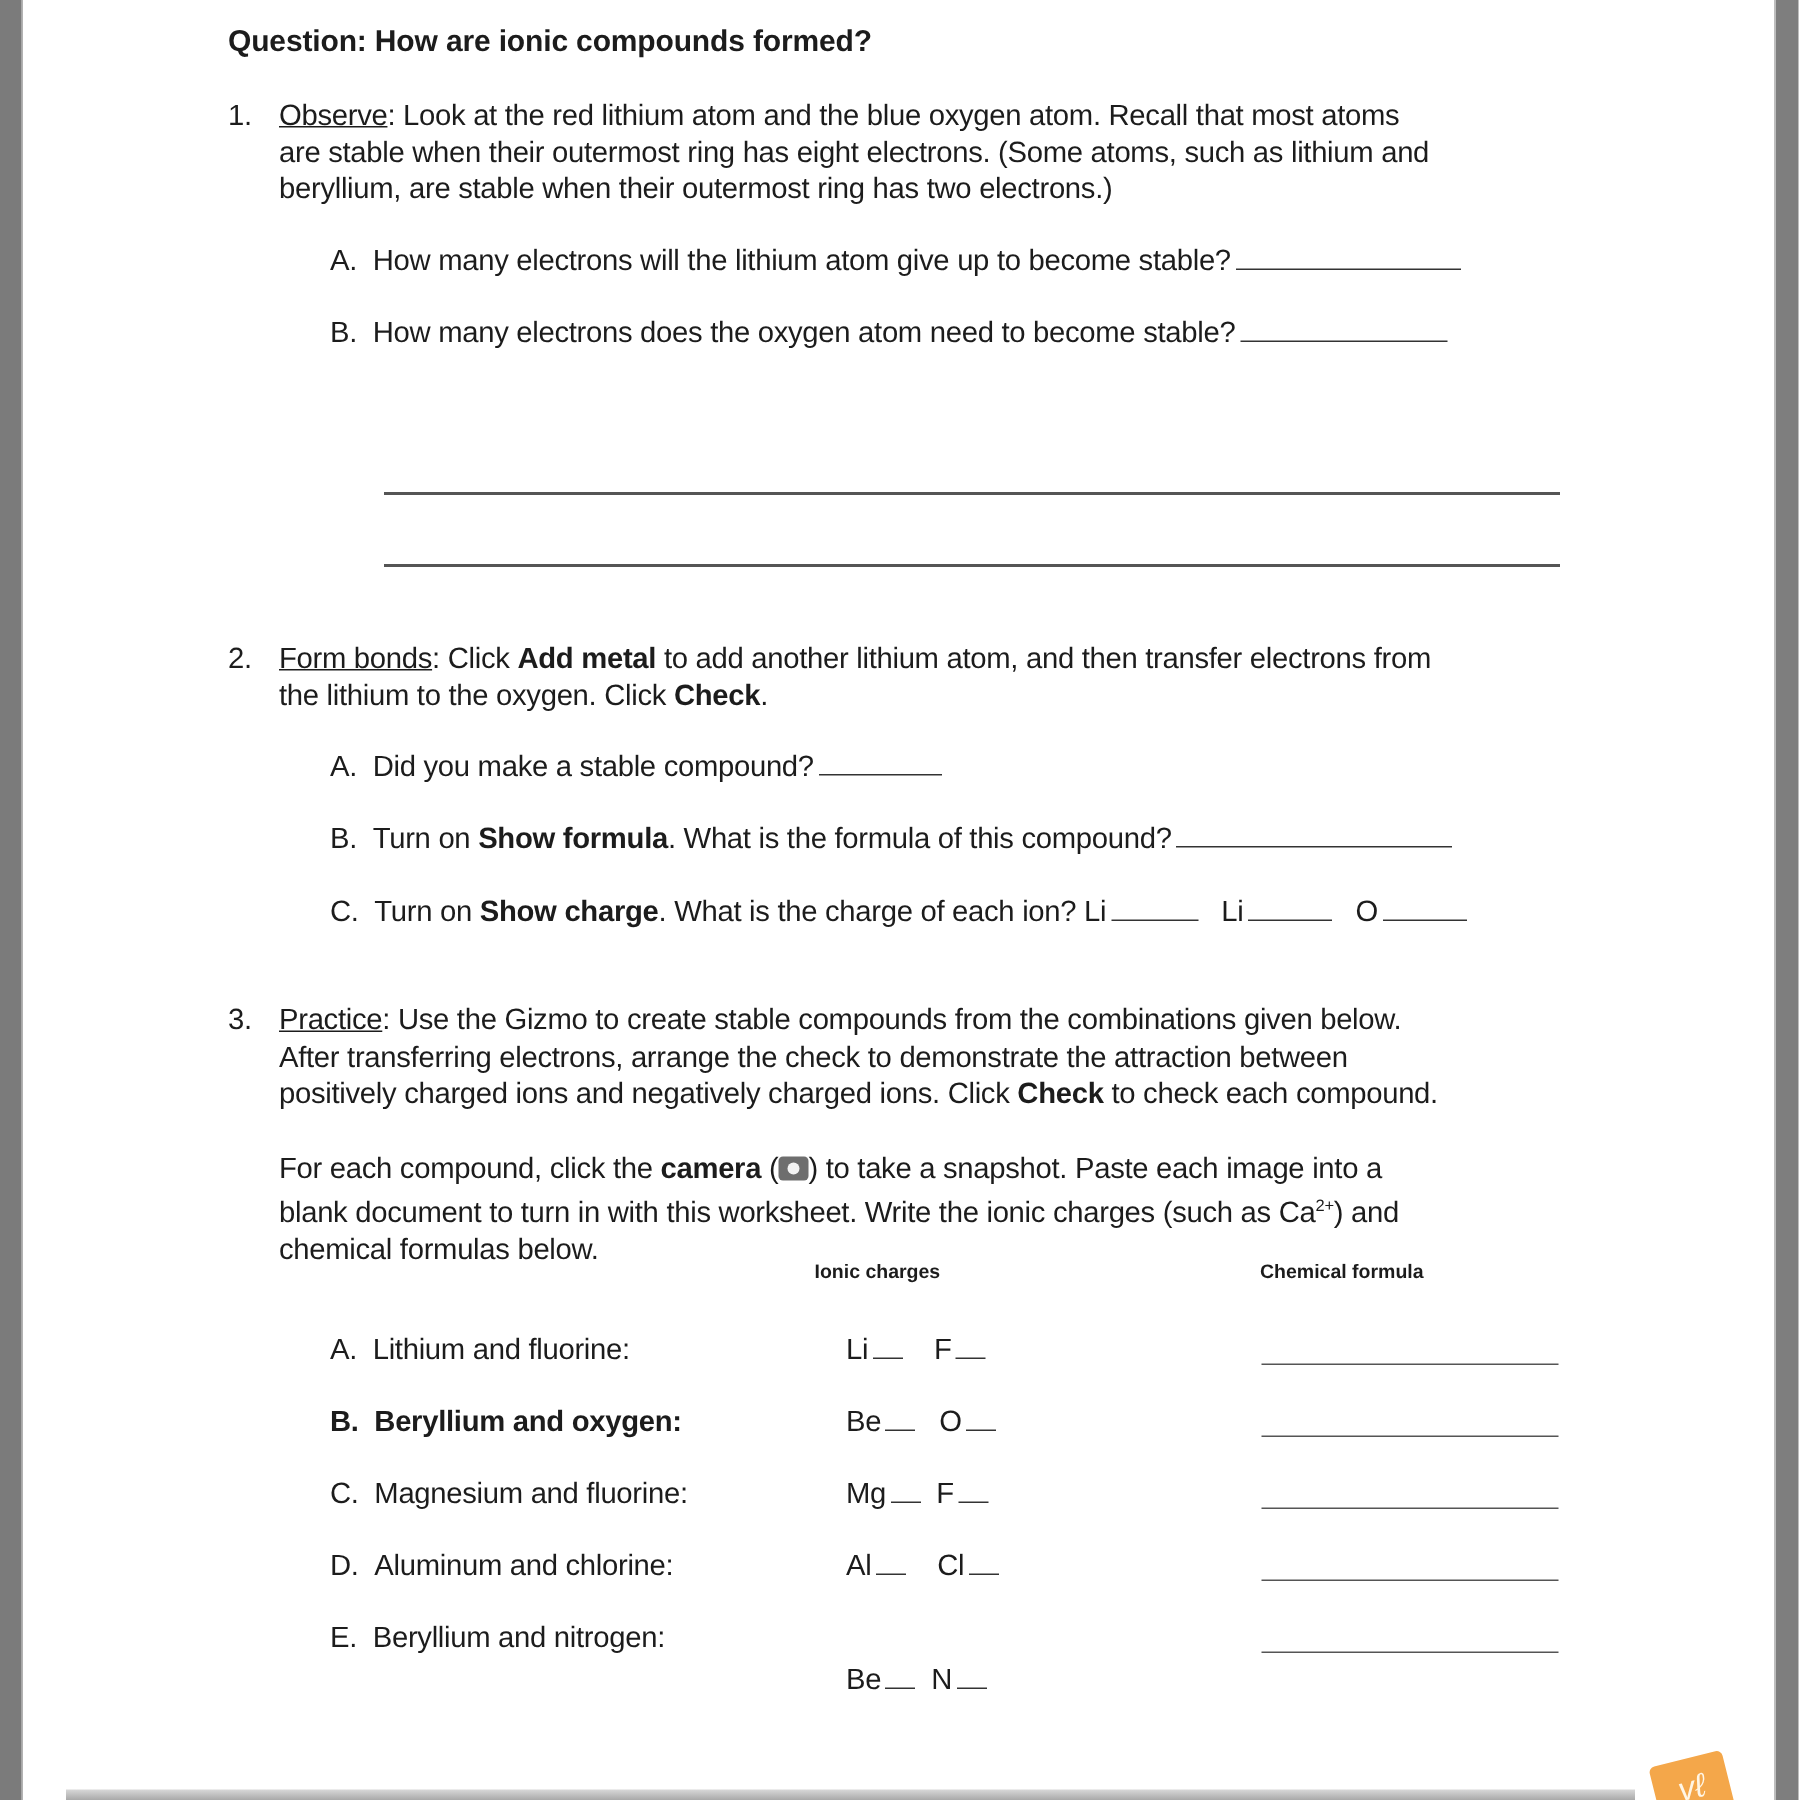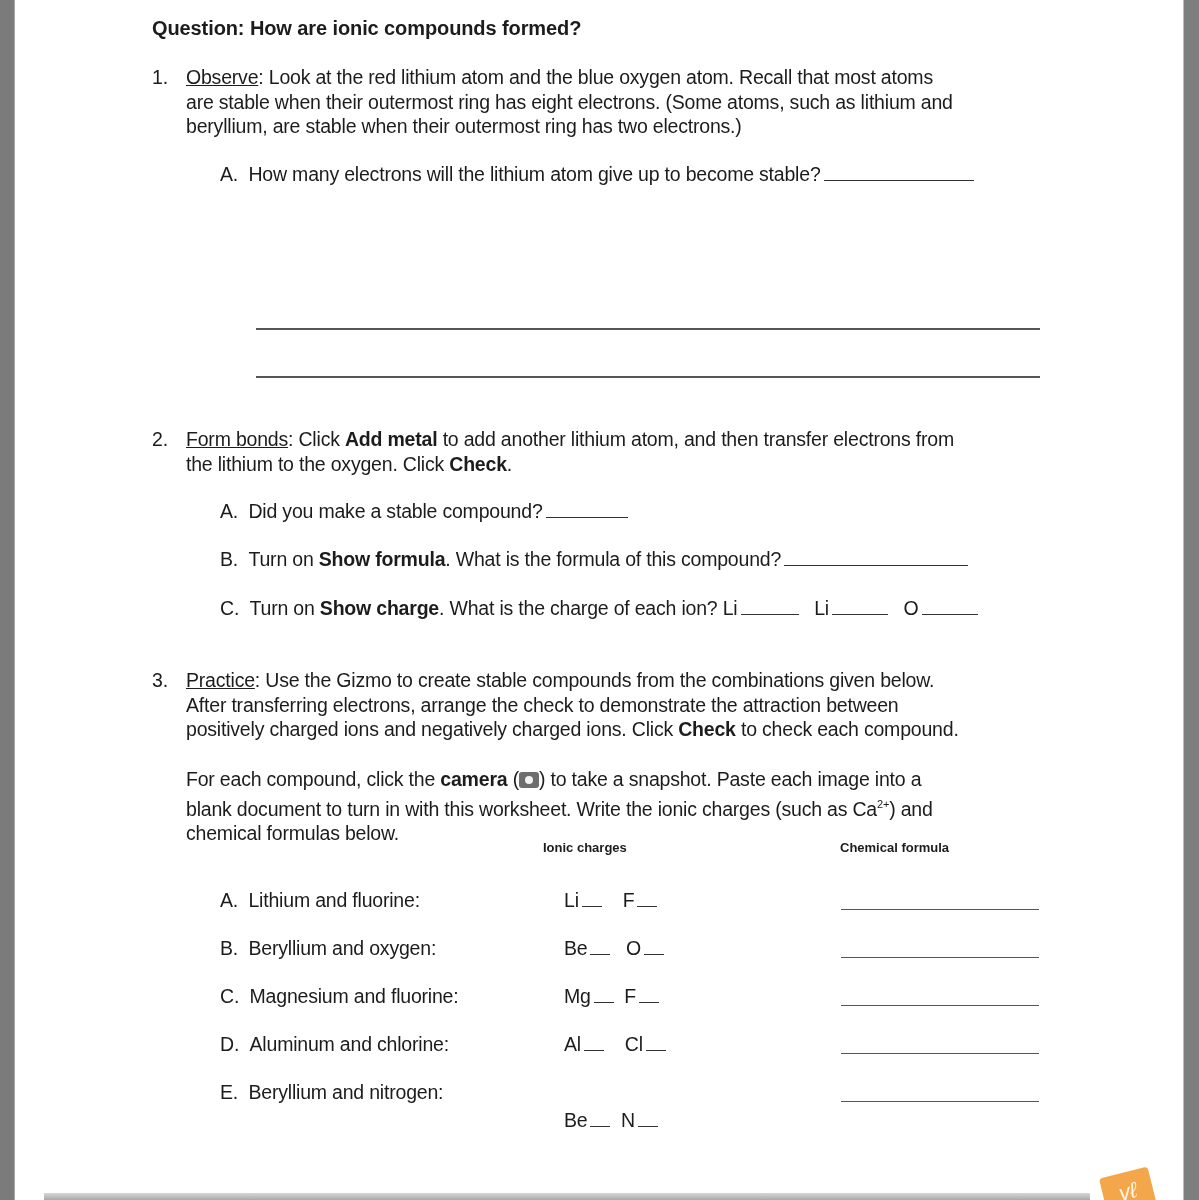--- a/index.html
+++ b/index.html
@@ -61,20 +61,23 @@
   <div class="abs p" style="left:137px; top:65px;">1.</div>
   <div class="abs p" style="left:171px; top:65px;">
     <span class="u">Observe</span><span>: Look at the red lithium atom and the blue oxygen atom. Recall that most atoms</span><br>
     <span>are stable when their outermost ring has eight electrons. (Some atoms, such as lithium and</span><br>
     <span>beryllium, are stable when their outermost ring has two electrons.)</span>
   </div>
 
   <div class="abs p" style="left:205px; top:162px;">
     <span>A.</span>&nbsp;&nbsp;<span>How many electrons will the lithium atom give up to become stable?</span><span class="blank" style="width:150px;"></span>
   </div>
+  <div class="abs p" style="left:205px; top:210px;">
+    <span>B.</span>&nbsp;&nbsp;<span>How many electrons does the oxygen atom need to become stable?</span><span class="blank" style="width:138px;"></span>
+  </div>
   <div class="line" style="left:241px; top:328px; width:784px;"></div>
   <div class="line" style="left:241px; top:376px; width:784px;"></div>
 
   <div class="abs p" style="left:137px; top:427px;">2.</div>
   <div class="abs p" style="left:171px; top:427px;">
     <span class="u">Form bonds</span><span>: Click </span><b>Add metal</b><span> to add another lithium atom, and then transfer electrons from</span><br>
     <span>the lithium to the oxygen. Click </span><b>Check</b><span>.</span>
   </div>
 
   <div class="abs p" style="left:205px; top:499px;">
@@ -100,21 +103,21 @@
     <span>chemical formulas below.</span>
   </div>
 
   <div class="abs hdr" style="left:528px; top:840px;">Ionic charges</div>
   <div class="abs hdr" style="left:825px; top:840px;">Chemical formula</div>
 
   <div class="abs p" style="left:205px; top:888px;"><span>A.</span>&nbsp;&nbsp;<span>Lithium and fluorine:</span></div>
   <div class="abs p" style="left:549px; top:888px;"><span>Li</span><span class="blank" style="width:20px;"></span>&nbsp;&nbsp;&nbsp;&nbsp;<span>F</span><span class="blank" style="width:20px;"></span></div>
   <div class="line" style="left:826px; top:909px; width:198px; border-top-width:1.5px;"></div>
 
-  <div class="abs p" style="left:205px; top:936px;"><span>B.</span>&nbsp;&nbsp;<span>Beryllium and oxygen:</span></div>
+  <div class="abs p" style="left:205px; top:936px;font-weight:bold;"><span>B.</span>&nbsp;&nbsp;<span>Beryllium and oxygen:</span></div>
   <div class="abs p" style="left:549px; top:936px;"><span>Be</span><span class="blank" style="width:20px;"></span>&nbsp;&nbsp;&nbsp;<span>O</span><span class="blank" style="width:20px;"></span></div>
   <div class="line" style="left:826px; top:957px; width:198px; border-top-width:1.5px;"></div>
 
   <div class="abs p" style="left:205px; top:984px;"><span>C.</span>&nbsp;&nbsp;<span>Magnesium and fluorine:</span></div>
   <div class="abs p" style="left:549px; top:984px;"><span>Mg</span><span class="blank" style="width:20px;"></span>&nbsp;&nbsp;<span>F</span><span class="blank" style="width:20px;"></span></div>
   <div class="line" style="left:826px; top:1005px; width:198px; border-top-width:1.5px;"></div>
 
   <div class="abs p" style="left:205px; top:1032px;"><span>D.</span>&nbsp;&nbsp;<span>Aluminum and chlorine:</span></div>
   <div class="abs p" style="left:549px; top:1032px;"><span>Al</span><span class="blank" style="width:20px;"></span>&nbsp;&nbsp;&nbsp;&nbsp;<span>Cl</span><span class="blank" style="width:20px;"></span></div>
   <div class="line" style="left:826px; top:1053px; width:198px; border-top-width:1.5px;"></div>

